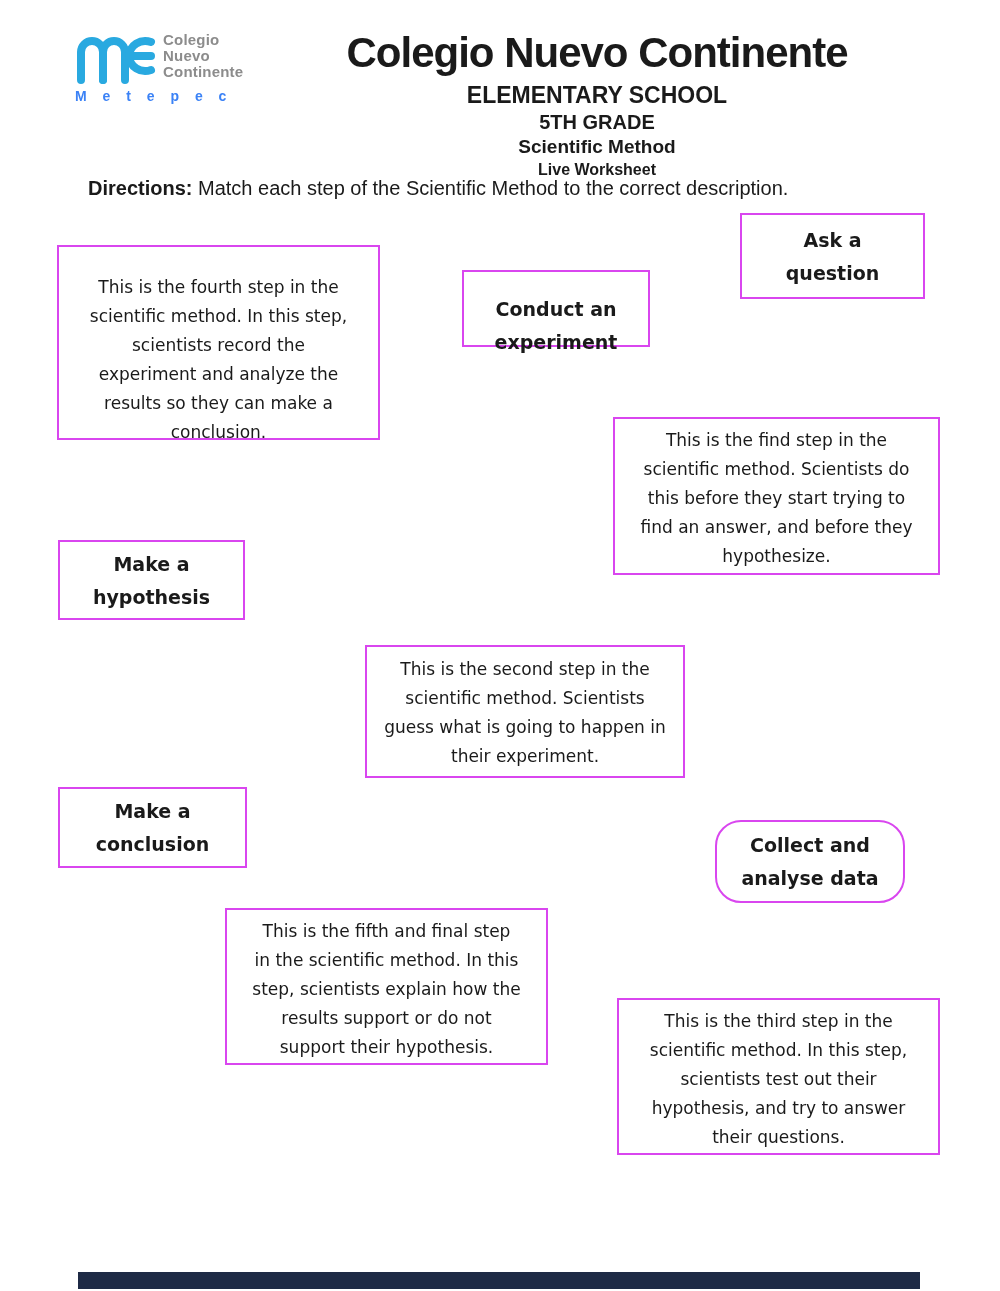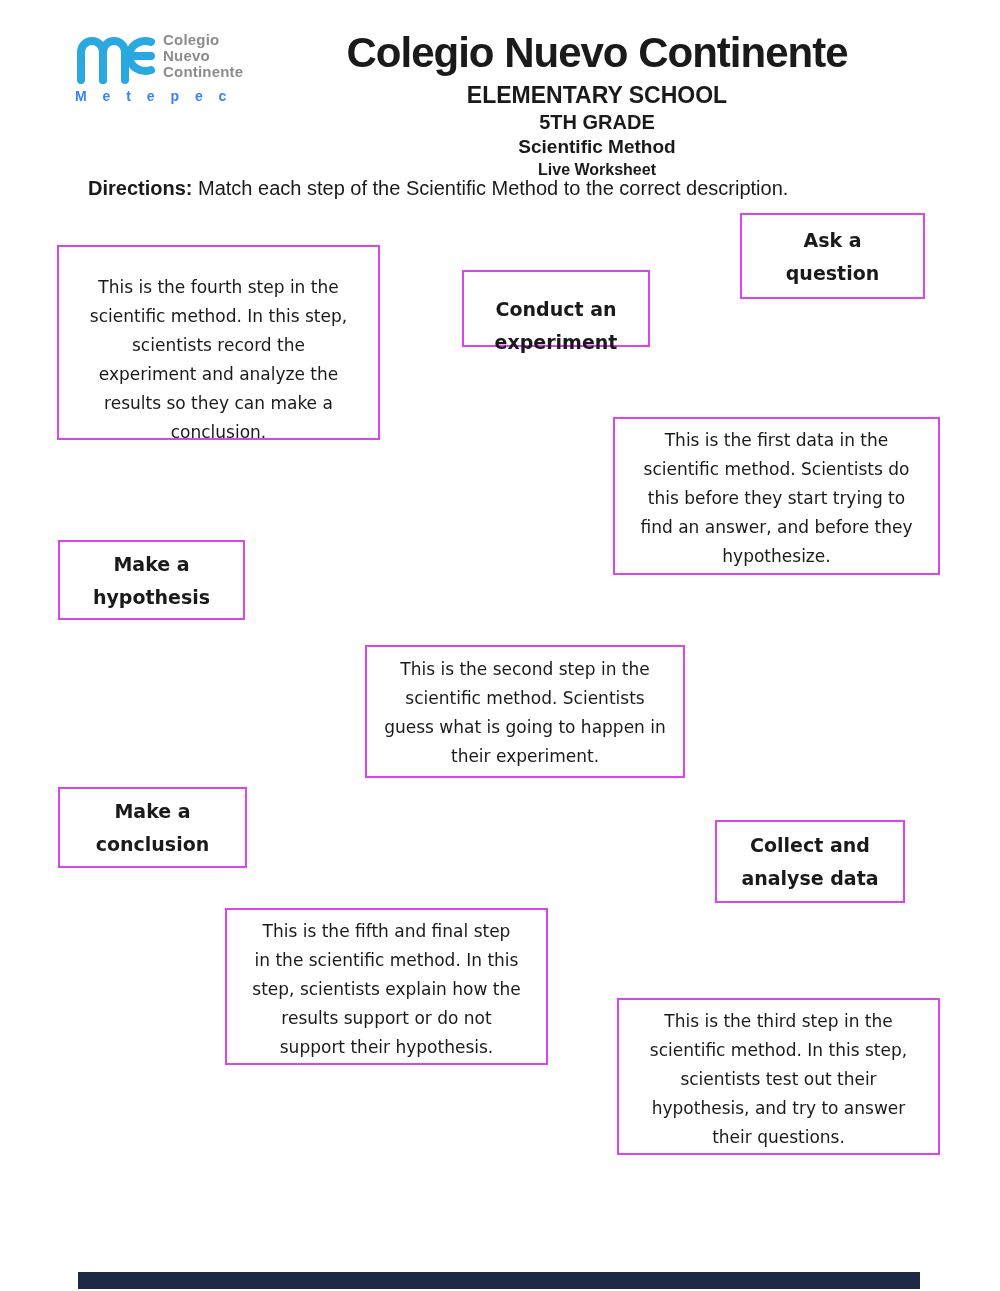--- a/index.html
+++ b/index.html
@@ -29,21 +29,21 @@
   .desc{font-size:17px;line-height:29px;}
   .desc .ln{white-space:nowrap;}
   .label{font-weight:bold;font-size:19px;line-height:33px;}
   #box-desc-fourth {left:57px; top:245px; width:323px;height:195px;padding-top:26px;}
   #box-label-conduct{left:462px;top:250px;width:188px;height:77px; padding-top:21px;margin-top:20px;}
   #box-label-ask    {left:740px;top:213px;width:185px;height:86px; padding-top:9px;}
   #box-desc-first  {left:613px;top:417px;width:327px;height:158px;padding-top:7px;}
   #box-label-hypothesis{left:58px;top:540px;width:187px;height:80px;padding-top:6px;}
   #box-desc-second {left:365px;top:645px;width:320px;height:133px;padding-top:8px;}
   #box-label-conclusion{left:58px;top:787px;width:189px;height:81px;padding-top:6px;}
-  #box-label-collect{left:715px;top:820px;width:190px;height:83px;padding-top:7px;}
+  #box-label-collect{left:715px;top:820px;width:190px;height:83px;padding-top:7px;border-radius:26px;}
   #box-desc-fifth  {left:225px;top:908px;width:323px;height:157px;padding-top:7px;}
   #box-desc-third  {left:617px;top:998px;width:323px;height:157px;padding-top:7px;}
   
   .footer-bar{position:absolute;left:78px;top:1272px;width:842px;height:17px;background:#1e2a45;}
 </style>
 </head>
 <body>
 
 <div class="logo-wrap">
   <div class="logo-row">
@@ -79,21 +79,21 @@
 <div class="box desc" id="box-desc-fourth">
   <div class="ln">This is the fourth step in the</div>
   <div class="ln">scientific method. In this step,</div>
   <div class="ln">scientists record the</div>
   <div class="ln">experiment and analyze the</div>
   <div class="ln">results so they can make a</div>
   <div class="ln">conclusion.</div>
 </div>
 
 <div class="box desc" id="box-desc-first">
-  <div class="ln">This is the first data in the</div>
+  <div class="ln">This is the find step in the</div>
   <div class="ln">scientific method. Scientists do</div>
   <div class="ln">this before they start trying to</div>
   <div class="ln">find an answer, and before they</div>
   <div class="ln">hypothesize.</div>
 </div>
 
 <div class="box desc" id="box-desc-second">
   <div class="ln">This is the second step in the</div>
   <div class="ln">scientific method. Scientists</div>
   <div class="ln">guess what is going to happen in</div>

